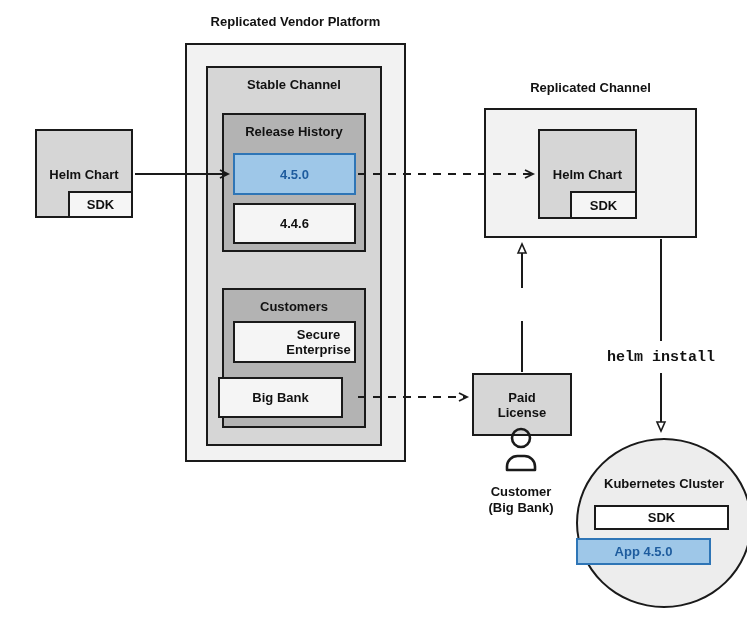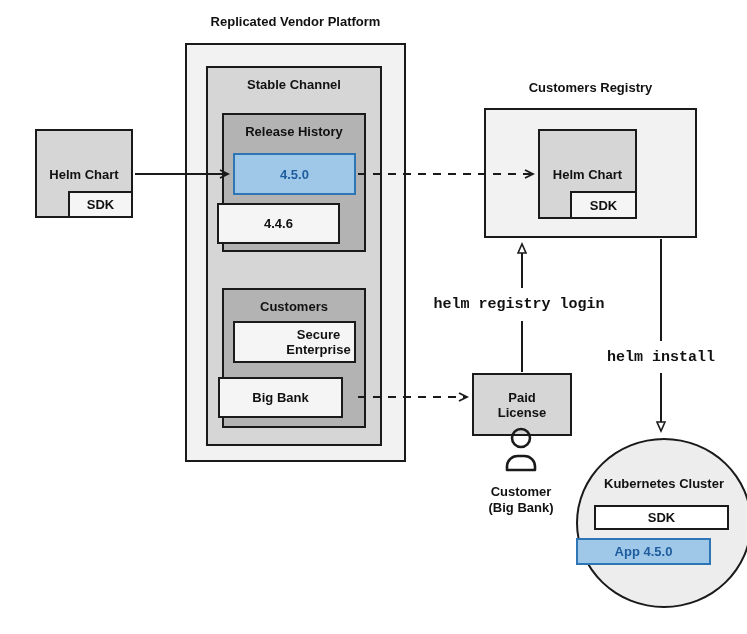--- a/index.html
+++ b/index.html
@@ -32,37 +32,37 @@
   svg.connectors{position:absolute;left:0;top:0;pointer-events:none;}
   .circle{border-radius:50%;}
 </style>
 </head>
 <body>
 
 <div id="stage">
 
   <div class="label" style="left:161px;top:14px;width:221px;">Replicated Vendor Platform</div>
 
-  <div class="label" style="left:460px;top:80px;width:213px;">Customers Registry</div>
+  <div class="label" style="left:460px;top:80px;width:213px;">Replicated Channel</div>
 
   <div class="box bg-light" style="left:161px;top:43px;width:221px;height:419px;"></div>
 
   <div class="box bg-mid top-label bold" style="left:182px;top:66px;width:176px;height:380px;">
     <span>Stable Channel</span>
   </div>
 
   <div class="box bg-dark top-label bold" style="left:198px;top:113px;width:144px;height:139px;">
     <span>Release History</span>
   </div>
 
   <div class="box accent bold" style="left:209px;top:153px;width:123px;height:42px;">
     <span>4.5.0</span>
   </div>
 
-  <div class="box bg-white bold" style="left:193px;top:203px;width:123px;height:41px;">
+  <div class="box bg-white bold" style="left:209px;top:203px;width:123px;height:41px;">
     <span>4.4.6</span>
   </div>
 
   <div class="box bg-dark top-label bold" style="left:198px;top:288px;width:144px;height:140px;">
     <span>Customers</span>
   </div>
 
   <div class="box bg-white bold" style="left:209px;top:321px;width:123px;height:42px;padding-left:48px;">
     <span style="display:inline-block;width:86px;">Secure Enterprise</span>
   </div>
@@ -85,21 +85,20 @@
   </div>
 
   <div class="box bg-mid bold" style="left:448px;top:373px;width:100px;height:63px;">
     <span style="display:inline-block;width:58px;">Paid License</span>
   </div>
 
   <div class="label" style="left:447px;top:484px;width:100px;">
     <span style="display:inline-block;width:78px;text-align:center;">Customer (Big Bank)</span>
   </div>
 
-  <div class="label mono" style="left:395px;top:296px;width:200px;">helm registry login</div>
 
   <div class="label mono" style="left:557px;top:349px;width:160px;">helm install</div>
 
   <div class="box circle" style="left:552px;top:438px;width:176px;height:170px;background:#ededed;"></div>
   <div class="label" style="left:552px;top:476px;width:176px;">Kubernetes Cluster</div>
   <div class="box bold" style="left:570px;top:505px;width:135px;height:25px;background:#ffffff;">
     <span>SDK</span>
   </div>
   <div class="box accent bold" style="left:552px;top:538px;width:135px;height:27px;">
     <span>App 4.5.0</span>

